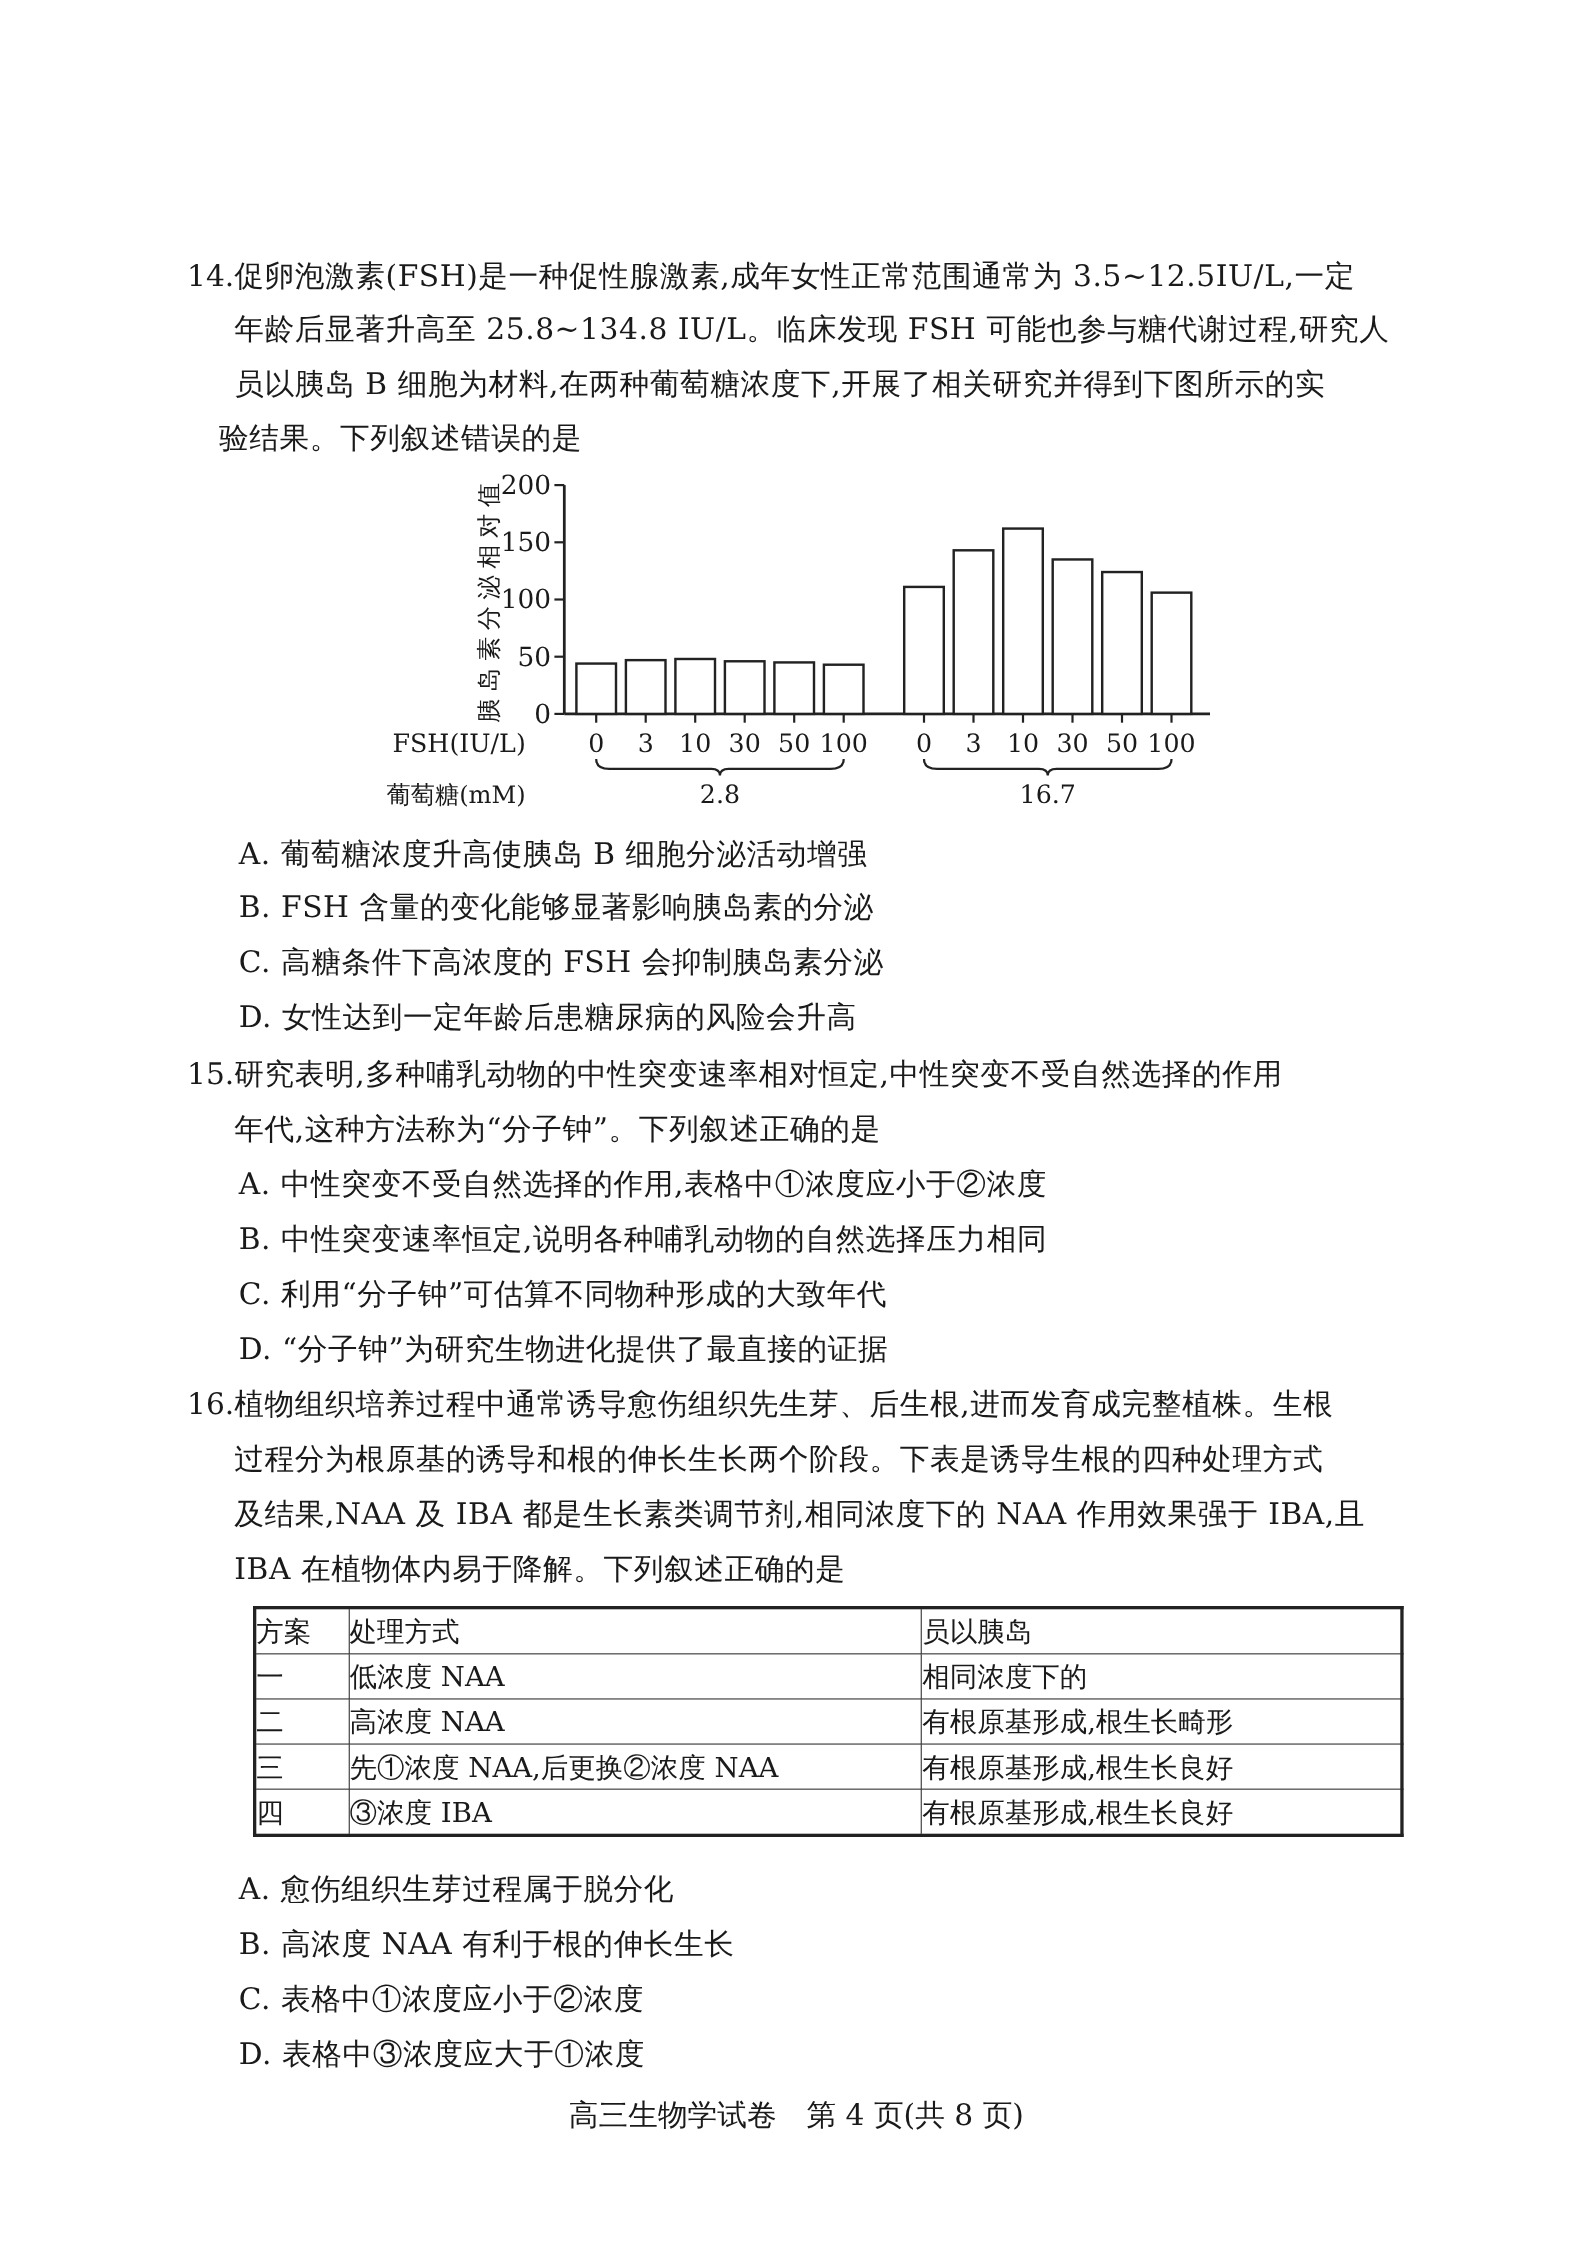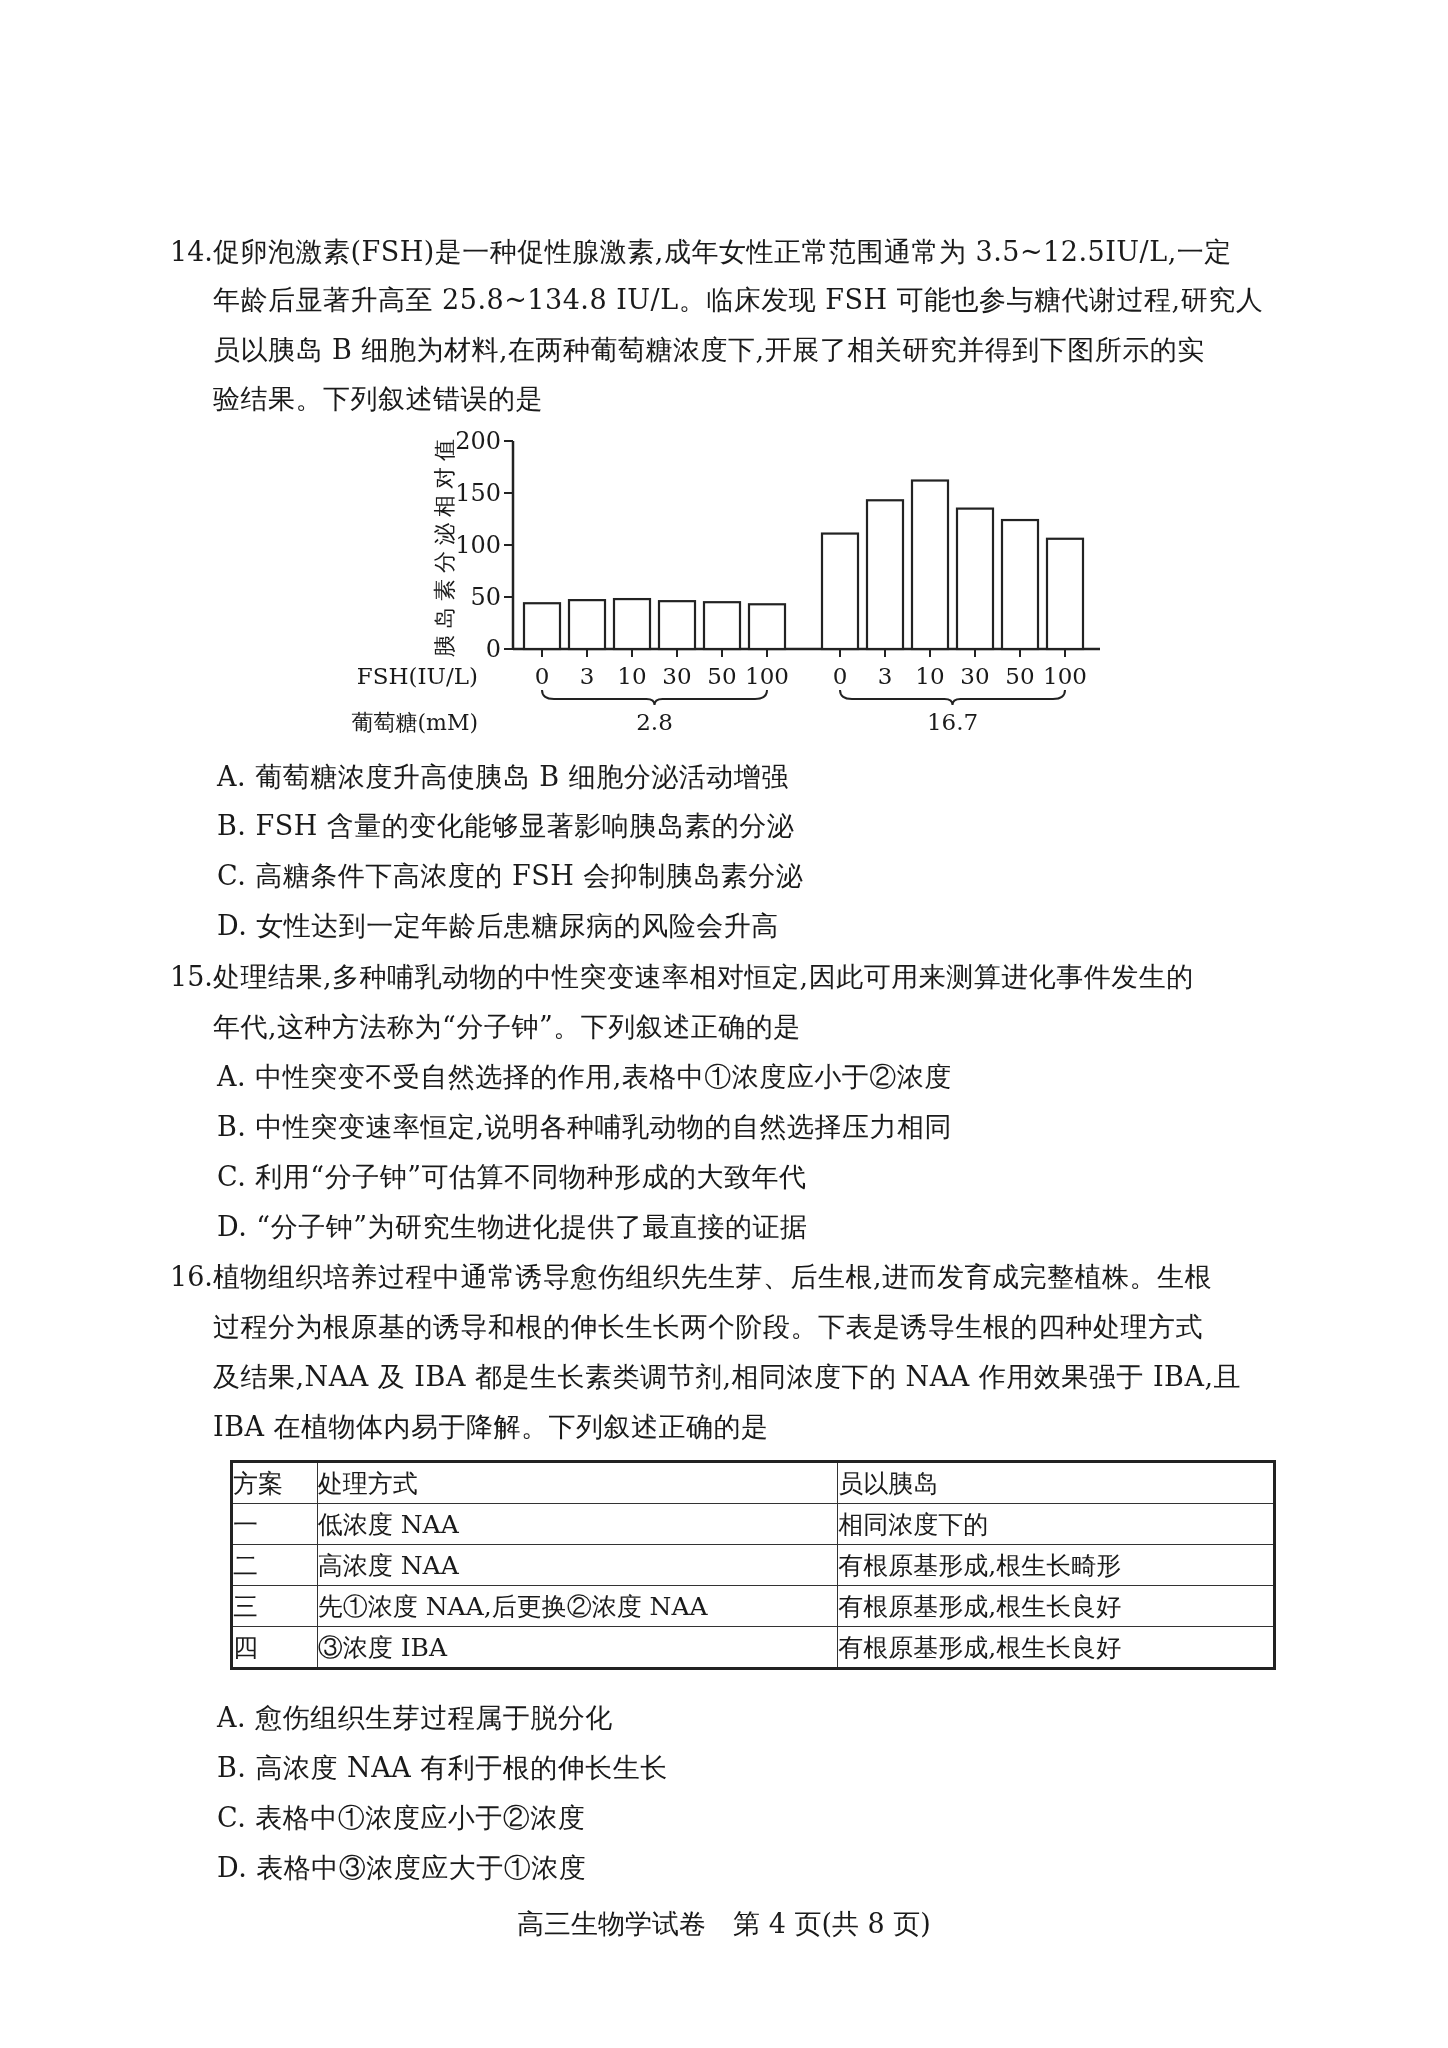--- a/index.html
+++ b/index.html
@@ -14,21 +14,21 @@
   .footer{position:absolute;left:0;width:1448px;top:1907px;text-align:center;font-size:27px;line-height:34px;}
 </style>
 </head>
 <body>
 
 <div>
   <span class="qnum" style="left:170px;top:235px">14.</span>
   <div class="line" style="left:213px;top:235px">促卵泡激素(FSH)是一种促性腺激素,成年女性正常范围通常为 3.5~12.5IU/L,一定</div>
   <div class="line" style="left:213px;top:283px">年龄后显著升高至 25.8~134.8 IU/L。临床发现 FSH 可能也参与糖代谢过程,研究人</div>
   <div class="line" style="left:213px;top:333px">员以胰岛 B 细胞为材料,在两种葡萄糖浓度下,开展了相关研究并得到下图所示的实</div>
-  <div class="line" style="left:213px;top:382px">验结果。下列叙述错误的是</div>
+  <div class="line" style="left:199px;top:382px">验结果。下列叙述错误的是</div>
 </div>
 
 <svg id="chart" width="1448" height="760">
   <g id="chart-g">
       <line x1="513" y1="441" x2="513" y2="649" stroke="#222" stroke-width="2.5"></line>
       <line x1="513" y1="649" x2="1100" y2="649" stroke="#222" stroke-width="2.5"></line>
       <line x1="504" y1="649" x2="513" y2="649" stroke="#222" stroke-width="2"></line>
       <text x="501" y="657" text-anchor="end" font-size="24" font-family="&quot;DejaVu Serif&quot;,&quot;Liberation Serif&quot;,serif" fill="#1a1a1a">0</text>
       <line x1="504" y1="597" x2="513" y2="597" stroke="#222" stroke-width="2"></line>
       <text x="501" y="605" text-anchor="end" font-size="24" font-family="&quot;DejaVu Serif&quot;,&quot;Liberation Serif&quot;,serif" fill="#1a1a1a">50</text>
@@ -86,21 +86,21 @@
 
 <div>
   <div class="line" style="left:217px;top:760px">A. 葡萄糖浓度升高使胰岛 B 细胞分泌活动增强</div>
   <div class="line" style="left:217px;top:809px">B. FSH 含量的变化能够显著影响胰岛素的分泌</div>
   <div class="line" style="left:217px;top:859px">C. 高糖条件下高浓度的 FSH 会抑制胰岛素分泌</div>
   <div class="line" style="left:217px;top:909px">D. 女性达到一定年龄后患糖尿病的风险会升高</div>
 </div>
 
 <div>
   <span class="qnum" style="left:170px;top:960px">15.</span>
-  <div class="line" style="left:213px;top:960px">处理结果,多种哺乳动物的中性突变速率相对恒定,因此可用来测算进化事件发生的</div>
+  <div class="line" style="left:213px;top:960px">研究表明,多种哺乳动物的中性突变速率相对恒定,中性突变不受自然选择的作用</div>
   <div class="line" style="left:213px;top:1010px">年代,这种方法称为“分子钟”。下列叙述正确的是</div>
   <div class="line" style="left:217px;top:1060px">A. 中性突变不受自然选择的作用,表格中①浓度应小于②浓度</div>
   <div class="line" style="left:217px;top:1110px">B. 中性突变速率恒定,说明各种哺乳动物的自然选择压力相同</div>
   <div class="line" style="left:217px;top:1160px">C. 利用“分子钟”可估算不同物种形成的大致年代</div>
   <div class="line" style="left:217px;top:1210px">D. “分子钟”为研究生物进化提供了最直接的证据</div>
 </div>
 
 <div>
   <span class="qnum" style="left:170px;top:1260px">16.</span>
   <div class="line" style="left:213px;top:1260px">植物组织培养过程中通常诱导愈伤组织先生芽、后生根,进而发育成完整植株。生根</div>

